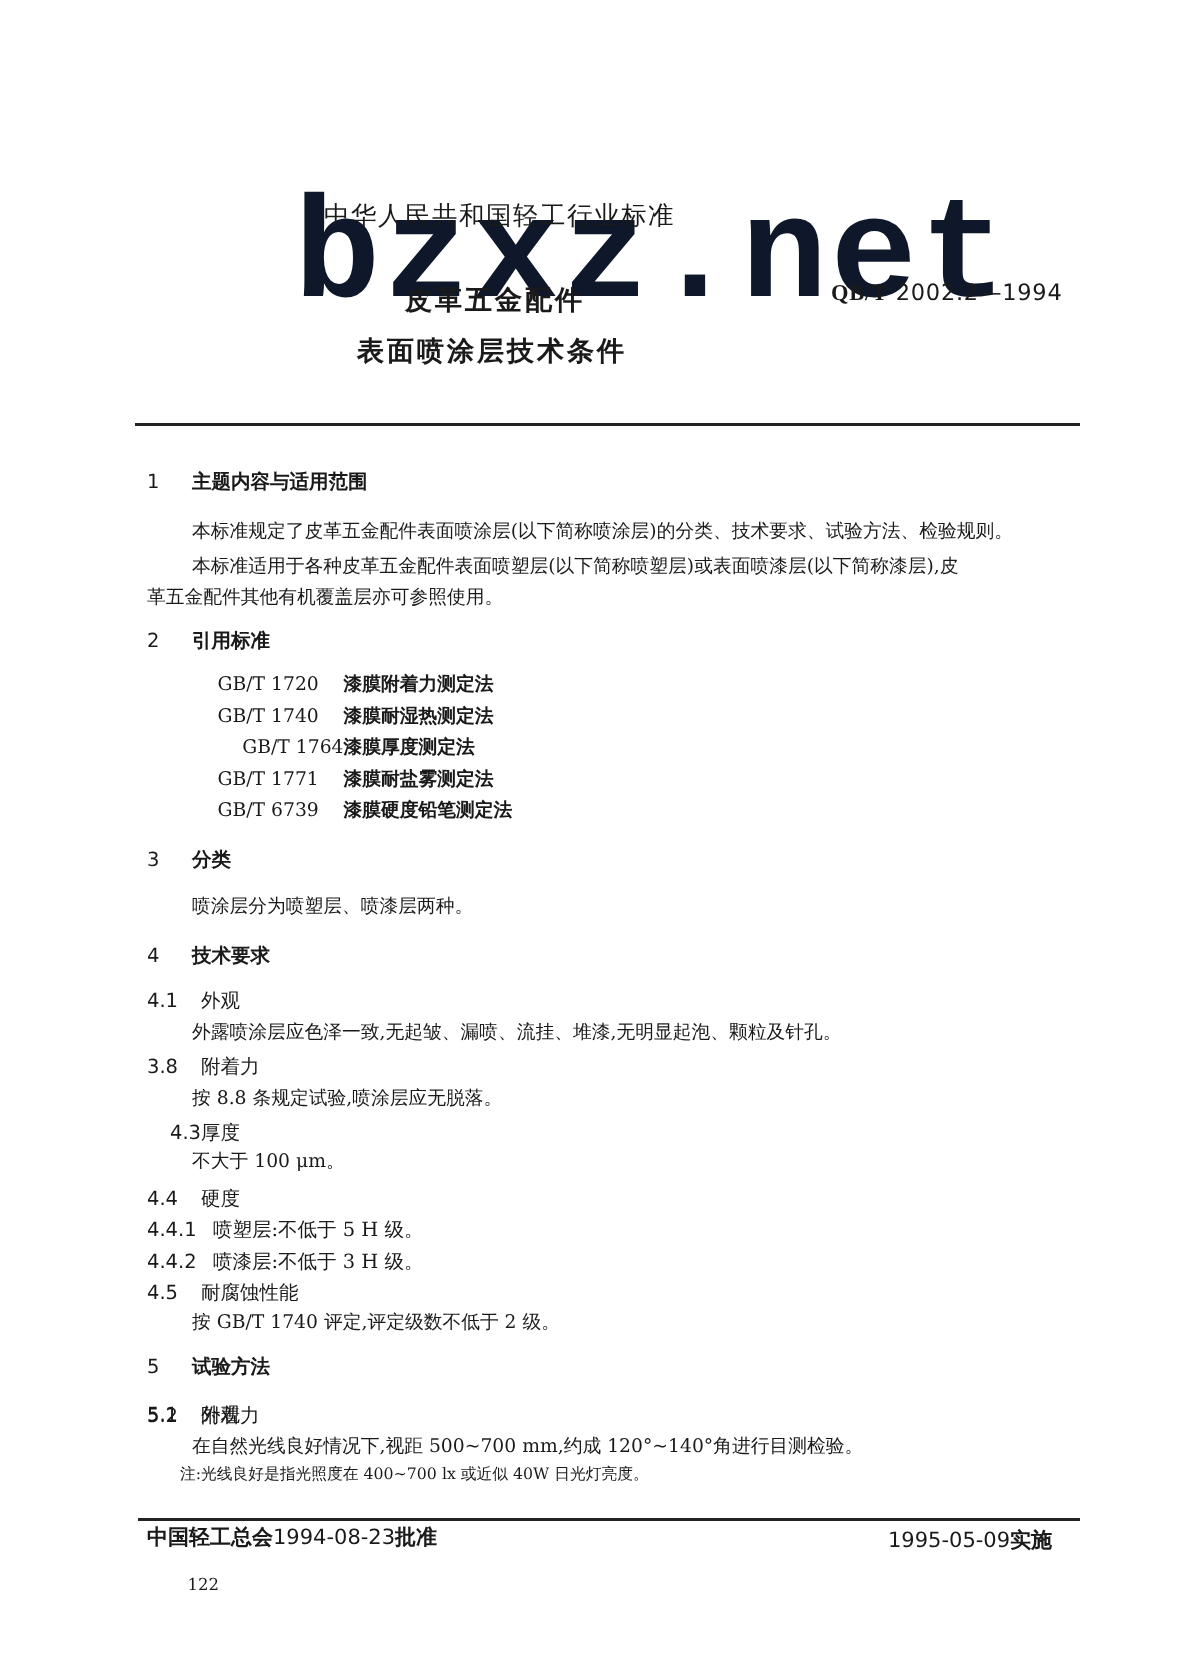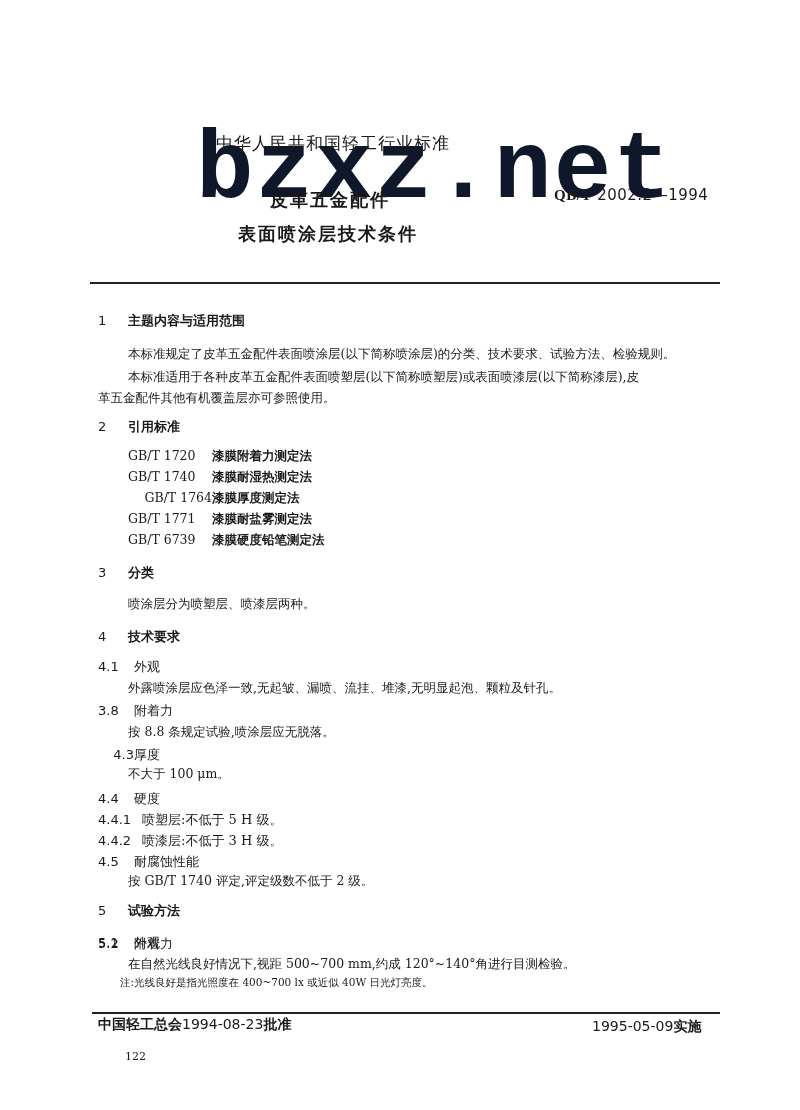--- a/index.html
+++ b/index.html
@@ -17,21 +17,21 @@
   .hdr-code { left: 554px; top: 186px; font-size: 15px; letter-spacing: 0.5px; }
   .hdr-code b { font-family: "Liberation Serif", serif; }
   .hdr-t1 { left: 270px; top: 188px; font-size: 18px; font-weight: bold; letter-spacing: 2px; }
   .hdr-t2 { left: 238px; top: 222px; font-size: 18px; font-weight: bold; letter-spacing: 2px; }
   .rule { position: absolute; left: 90px; width: 630px; height: 2px; background: #222; }
   .h { font-size: 13px; font-weight: bold; }
   .h .num { font-family: "DejaVu Sans", "Liberation Sans", sans-serif; font-weight: normal; display: inline-block; width: 30px; }
   .p { font-size: 12.5px; }
   .sub { font-size: 13px; }
   .sub .num { font-family: "DejaVu Sans", "Liberation Sans", sans-serif; display: inline-block; }
-  .ref { font-size: 12.5px; }
+  .ref { font-size: 12.5px; margin-left: 17px; }
   .ref .code { display: inline-block; width: 84px; }
   .note { font-size: 10.5px; }
   .foot-l { left: 98px; top: 1016px; font-size: 14px; font-weight: bold; }
   .foot-r { left: 592px; top: 1018px; font-size: 14px; }
   .foot-r .d, .foot-l .d { font-family: "DejaVu Sans", "Liberation Sans", sans-serif; font-weight: normal; }
   .pageno { left: 125px; top: 1050px; font-size: 11px; }
 </style>
 </head>
 <body>
 

